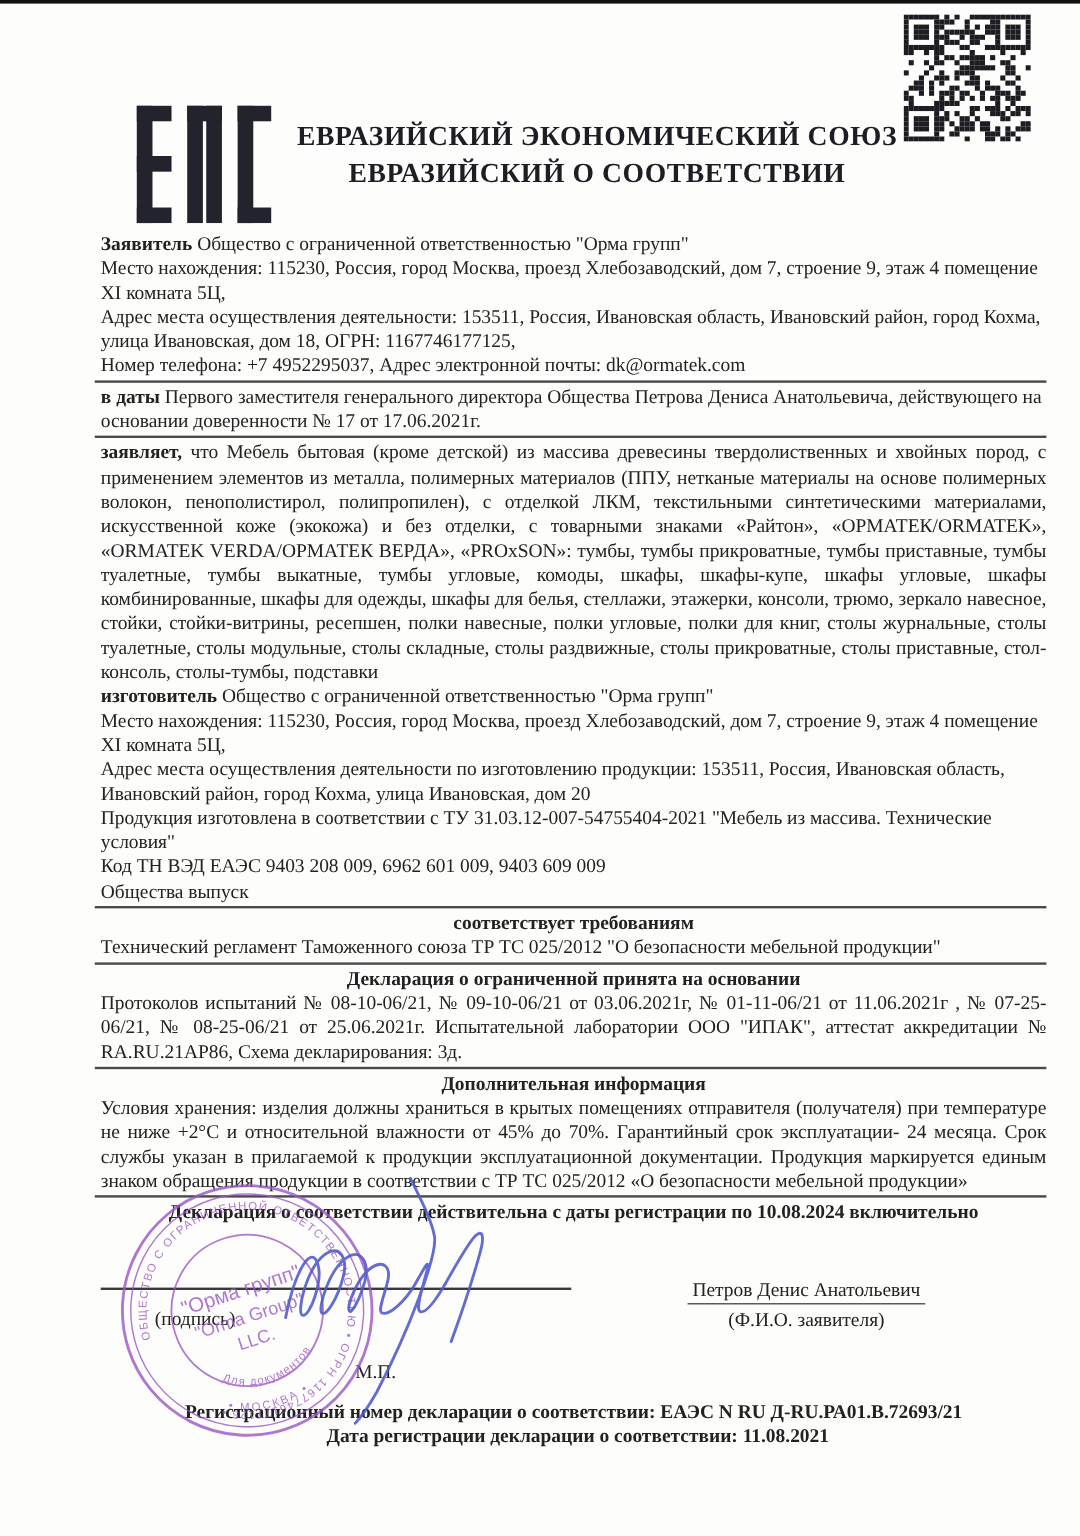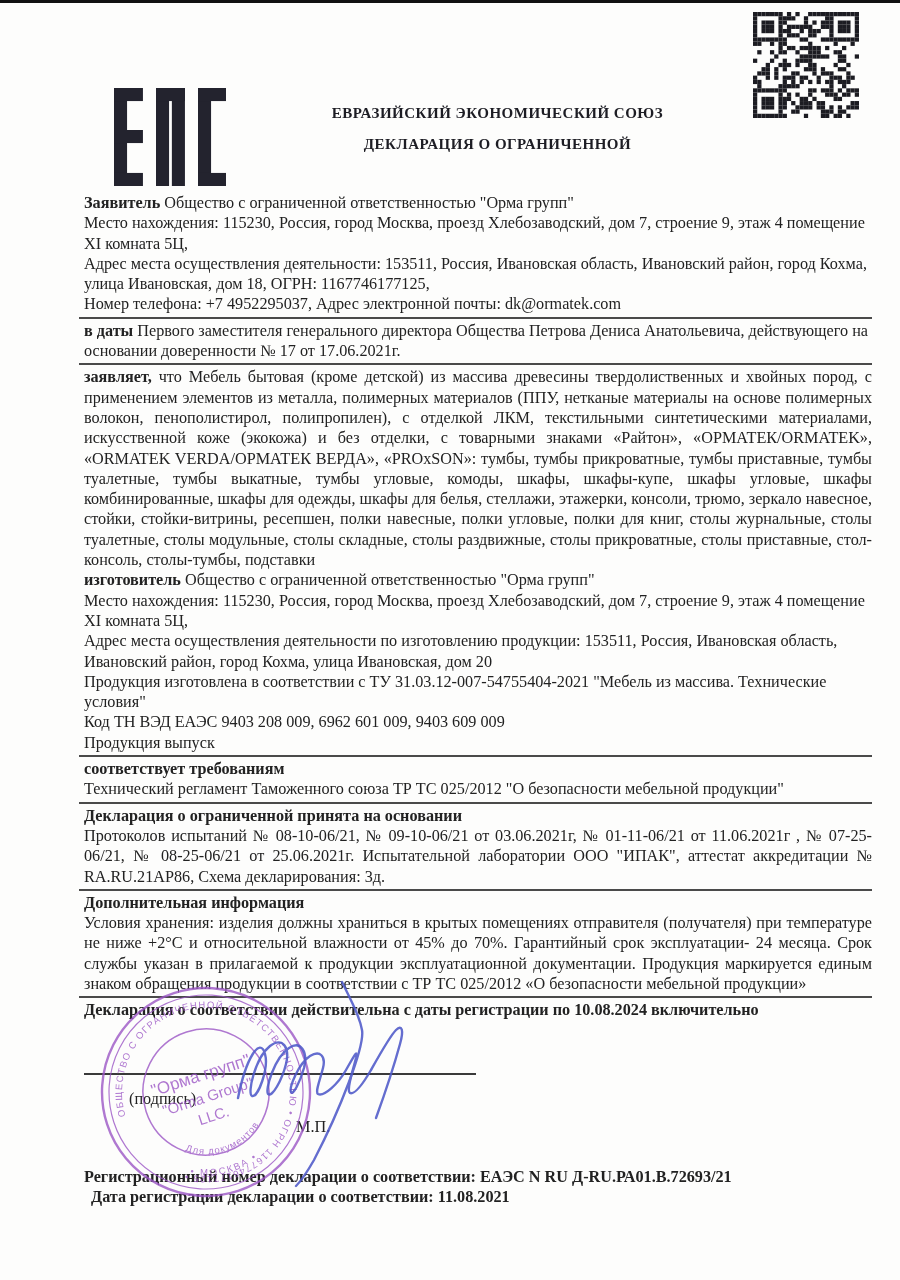--- a/index.html
+++ b/index.html
@@ -7,32 +7,32 @@
   .page {
     position:relative; width:900px; height:1280px; margin:0 auto;
     background:#fdfdfc; overflow:hidden;
     font-family:"Liberation Serif","DejaVu Serif",serif;
     color:#222; font-size:16.2px; line-height:20.3px;
   }
   .scan-edge-top { position:absolute; left:0; top:0; width:100%; height:3px; background:#111; }
   .qr { position:absolute; left:753px; top:12px; width:106px; height:106px; fill:#1c1c22; }
   .eac-logo { position:absolute; left:113px; top:88px; width:114px; height:98px; }
   .titles { position:absolute; left:225px; top:98px; width:545px; text-align:center; }
-  .titles .t1, .titles .t2 { font-weight:bold; font-size:15px; line-height:31px; color:#1d1d24; letter-spacing:.5px; }
+  .titles .t1, .titles .t2 { font-weight:bold; font-size:23px; line-height:31px; color:#1d1d24; letter-spacing:.5px; }
   .content { position:absolute; left:84px; top:193px; width:788px; }
-  .b { font-weight:bold; }
+  .b { font-weight:bold;text-align:center; }
   .rule { border-top:2px solid #4a4a4a; height:0; margin:2px 0 2px -5px; width:793px; }
   .para { margin:0; }
   .just { text-align:justify; }
   
   .sig-area { position:relative; margin-top:8px; height:132px; }
   .sig-col { position:absolute; left:0; top:44px; width:392px; }
   .sig-line { border-bottom:2px solid #3a3a3a; height:0; width:392px; }
   .sig-caption { margin-top:14px; text-align:left; padding-left:45px; }
-  .mp { margin-top:8px; padding-left:212px; }
+  .mp { margin-top:24px; padding-left:212px; }
   .signer-col { position:absolute; left:468px; top:36px; width:240px; text-align:center; }
   .signer-name { display:inline-block; border-bottom:1.6px solid #333; padding:0 4px 1px 4px; }
   .signer-caption { margin-top:3px; }
   .reg-block { margin-top:6px; }
   .reg-block .l2 { padding-left:7px; }
   
   .stamp-svg { position:absolute; left:72px; top:958px; width:268px; height:268px; opacity:.8; }
   .autograph { position:absolute; left:0; top:0; width:900px; height:1280px; pointer-events:none; }
 </style>
 </head>
@@ -368,21 +368,21 @@
         <rect x="62" y="0" width="14" height="105"></rect>
       <rect x="45" y="0" width="31" height="14"></rect>
       <rect x="90" y="0" width="14" height="105"></rect>
         <rect x="90" y="0" width="30" height="14"></rect>
       <rect x="90" y="91" width="30" height="14"></rect>
     </g>
   </svg>
 
   <div class="titles">
     <div class="t1">ЕВРАЗИЙСКИЙ ЭКОНОМИЧЕСКИЙ СОЮЗ</div>
-    <div class="t2">ДЕКЛАРАЦИЯ О ОГРАНИЧЕННОЙ</div>
+    <div class="t2">ЕВРАЗИЙСКИЙ О СООТВЕТСТВИИ</div>
   </div>
 
   <div class="content">
 
     <p class="para"><span class="b">Заявитель</span><span> Общество с ограниченной ответственностью "Орма групп"</span></p>
     <p class="para">Место нахождения: 115230, Россия, город Москва, проезд Хлебозаводский, дом 7, строение 9, этаж 4 помещение XI комната 5Ц,</p>
     <p class="para">Адрес места осуществления деятельности: 153511, Россия, Ивановская область, Ивановский район, город Кохма, улица Ивановская, дом 18, ОГРН: 1167746177125,</p>
     <p class="para">Номер телефона: +7 4952295037, Адрес электронной почты: dk@ormatek.com</p>
 
     <div class="rule"></div>
@@ -391,21 +391,21 @@
 
     <div class="rule"></div>
 
     <p class="para just"><span class="b">заявляет,</span><span> что Мебель бытовая (кроме детской) из массива древесины твердолиственных и хвойных пород, с применением элементов из металла, полимерных материалов (ППУ, нетканые материалы на основе полимерных волокон, пенополистирол, полипропилен), с отделкой ЛКМ, текстильными синтетическими материалами, искусственной коже (экокожа) и без отделки, с товарными знаками «Райтон», «ОРМАТЕК/ORMATEK», «ORMATEK VERDA/ОРМАТЕК ВЕРДА», «PROxSON»: тумбы, тумбы прикроватные, тумбы приставные, тумбы туалетные, тумбы выкатные, тумбы угловые, комоды, шкафы, шкафы-купе, шкафы угловые, шкафы комбинированные, шкафы для одежды, шкафы для белья, стеллажи, этажерки, консоли, трюмо, зеркало навесное, стойки, стойки-витрины, ресепшен, полки навесные, полки угловые, полки для книг, столы журнальные, столы туалетные, столы модульные, столы складные, столы раздвижные, столы прикроватные, столы приставные, стол-консоль, столы-тумбы, подставки</span></p>
 
     <p class="para"><span class="b">изготовитель</span><span> Общество с ограниченной ответственностью "Орма групп"</span></p>
     <p class="para">Место нахождения: 115230, Россия, город Москва, проезд Хлебозаводский, дом 7, строение 9, этаж 4 помещение XI комната 5Ц,</p>
     <p class="para">Адрес места осуществления деятельности по изготовлению продукции: 153511, Россия, Ивановская область, Ивановский район, город Кохма, улица Ивановская, дом 20</p>
     <p class="para">Продукция изготовлена в соответствии с ТУ 31.03.12-007-54755404-2021 "Мебель из массива. Технические условия"</p>
     <p class="para">Код ТН ВЭД ЕАЭС  9403 208 009, 6962 601 009, 9403 609 009</p>
-    <p class="para">Продукция выпуск</p>
+    <p class="para">Общества выпуск</p>
 
     <div class="rule"></div>
 
     <p class="para b">соответствует требованиям</p>
     <p class="para">Технический регламент Таможенного союза ТР ТС 025/2012 "О безопасности мебельной продукции"</p>
 
     <div class="rule"></div>
 
     <p class="para b">Декларация о ограниченной принята на основании</p>
     <p class="para just">Протоколов испытаний № 08-10-06/21, № 09-10-06/21 от 03.06.2021г, № 01-11-06/21 от 11.06.2021г , № 07-25-06/21, № 08-25-06/21 от 25.06.2021г. Испытательной лаборатории ООО "ИПАК", аттестат аккредитации № RA.RU.21АР86, Схема декларирования: 3д.</p>
@@ -417,20 +417,24 @@
 
     <div class="rule"></div>
 
     <p class="para b">Декларация о соответствии действительна с даты регистрации по  10.08.2024 включительно</p>
 
     <div class="sig-area">
       <div class="sig-col">
         <div class="sig-line"></div>
         <div class="sig-caption">(подпись)</div>
         <div class="mp">М.П.</div>
+      </div>
+      <div class="signer-col">
+        <div><span class="signer-name">Петров Денис Анатольевич</span></div>
+        <div class="signer-caption">(Ф.И.О. заявителя)</div>
       </div>
     </div>
 
     <div class="reg-block b">
       <p class="para">Регистрационный номер декларации о соответствии: ЕАЭС N RU Д-RU.РА01.В.72693/21</p>
       <p class="para l2">Дата регистрации декларации о соответствии: 11.08.2021</p>
     </div>
 
   </div>
 

